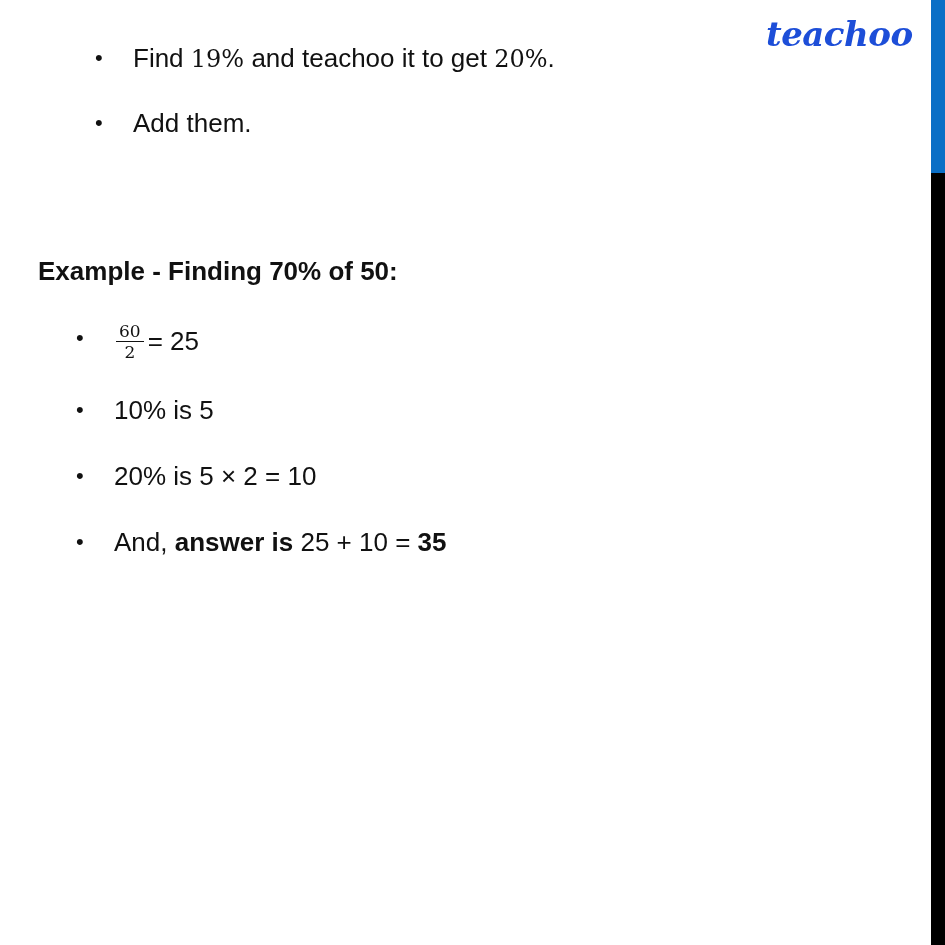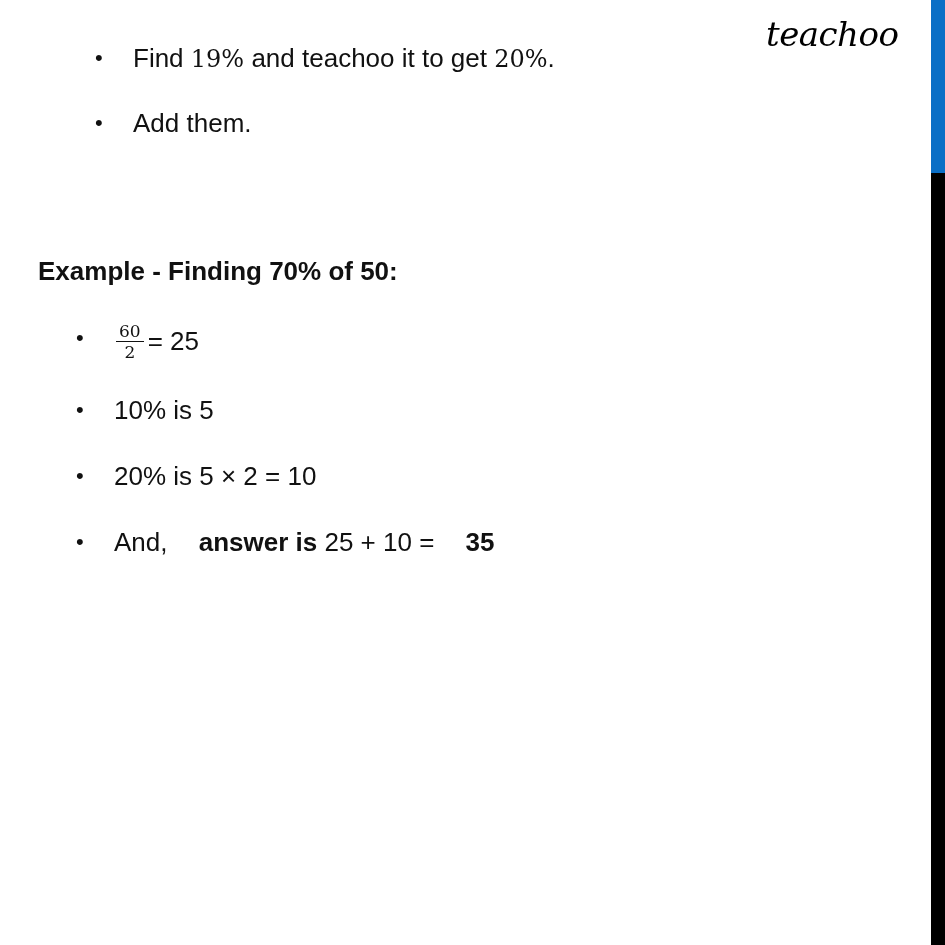--- a/index.html
+++ b/index.html
@@ -35,24 +35,24 @@
       width: 14px;
       height: 772px;
       background: #000000;
     }
     .logo {
       position: absolute;
       left: 766px;
       top: 14px;
       font-family: "DejaVu Serif", serif;
       font-style: italic;
-      font-weight: normal;
+      font-weight: bold;
       font-size: 34px;
       letter-spacing: -0.5px;
-      color: #000000;
+      color: #1d4ed8;
     }
     .line {
       position: absolute;
       font-size: 26px;
       white-space: nowrap;
       line-height: 30px;
     }
     .bullet {
       position: absolute;
       font-size: 22px;
@@ -83,21 +83,21 @@
       top: -2px;
     }
     .frac .num {
       display: block;
       border-bottom: 1.5px solid #111;
       padding: 0 3px;
     }
     .frac .den {
       display: block;
     }
-    b { font-weight: bold; margin-left: 24px; }
+    b { font-weight: bold; }
   </style>
 </head>
 <body>
 
 <div class="side-bar">
   <div class="blue"></div>
   <div class="black"></div>
 </div>
 
 <div class="logo">teachoo</div>

